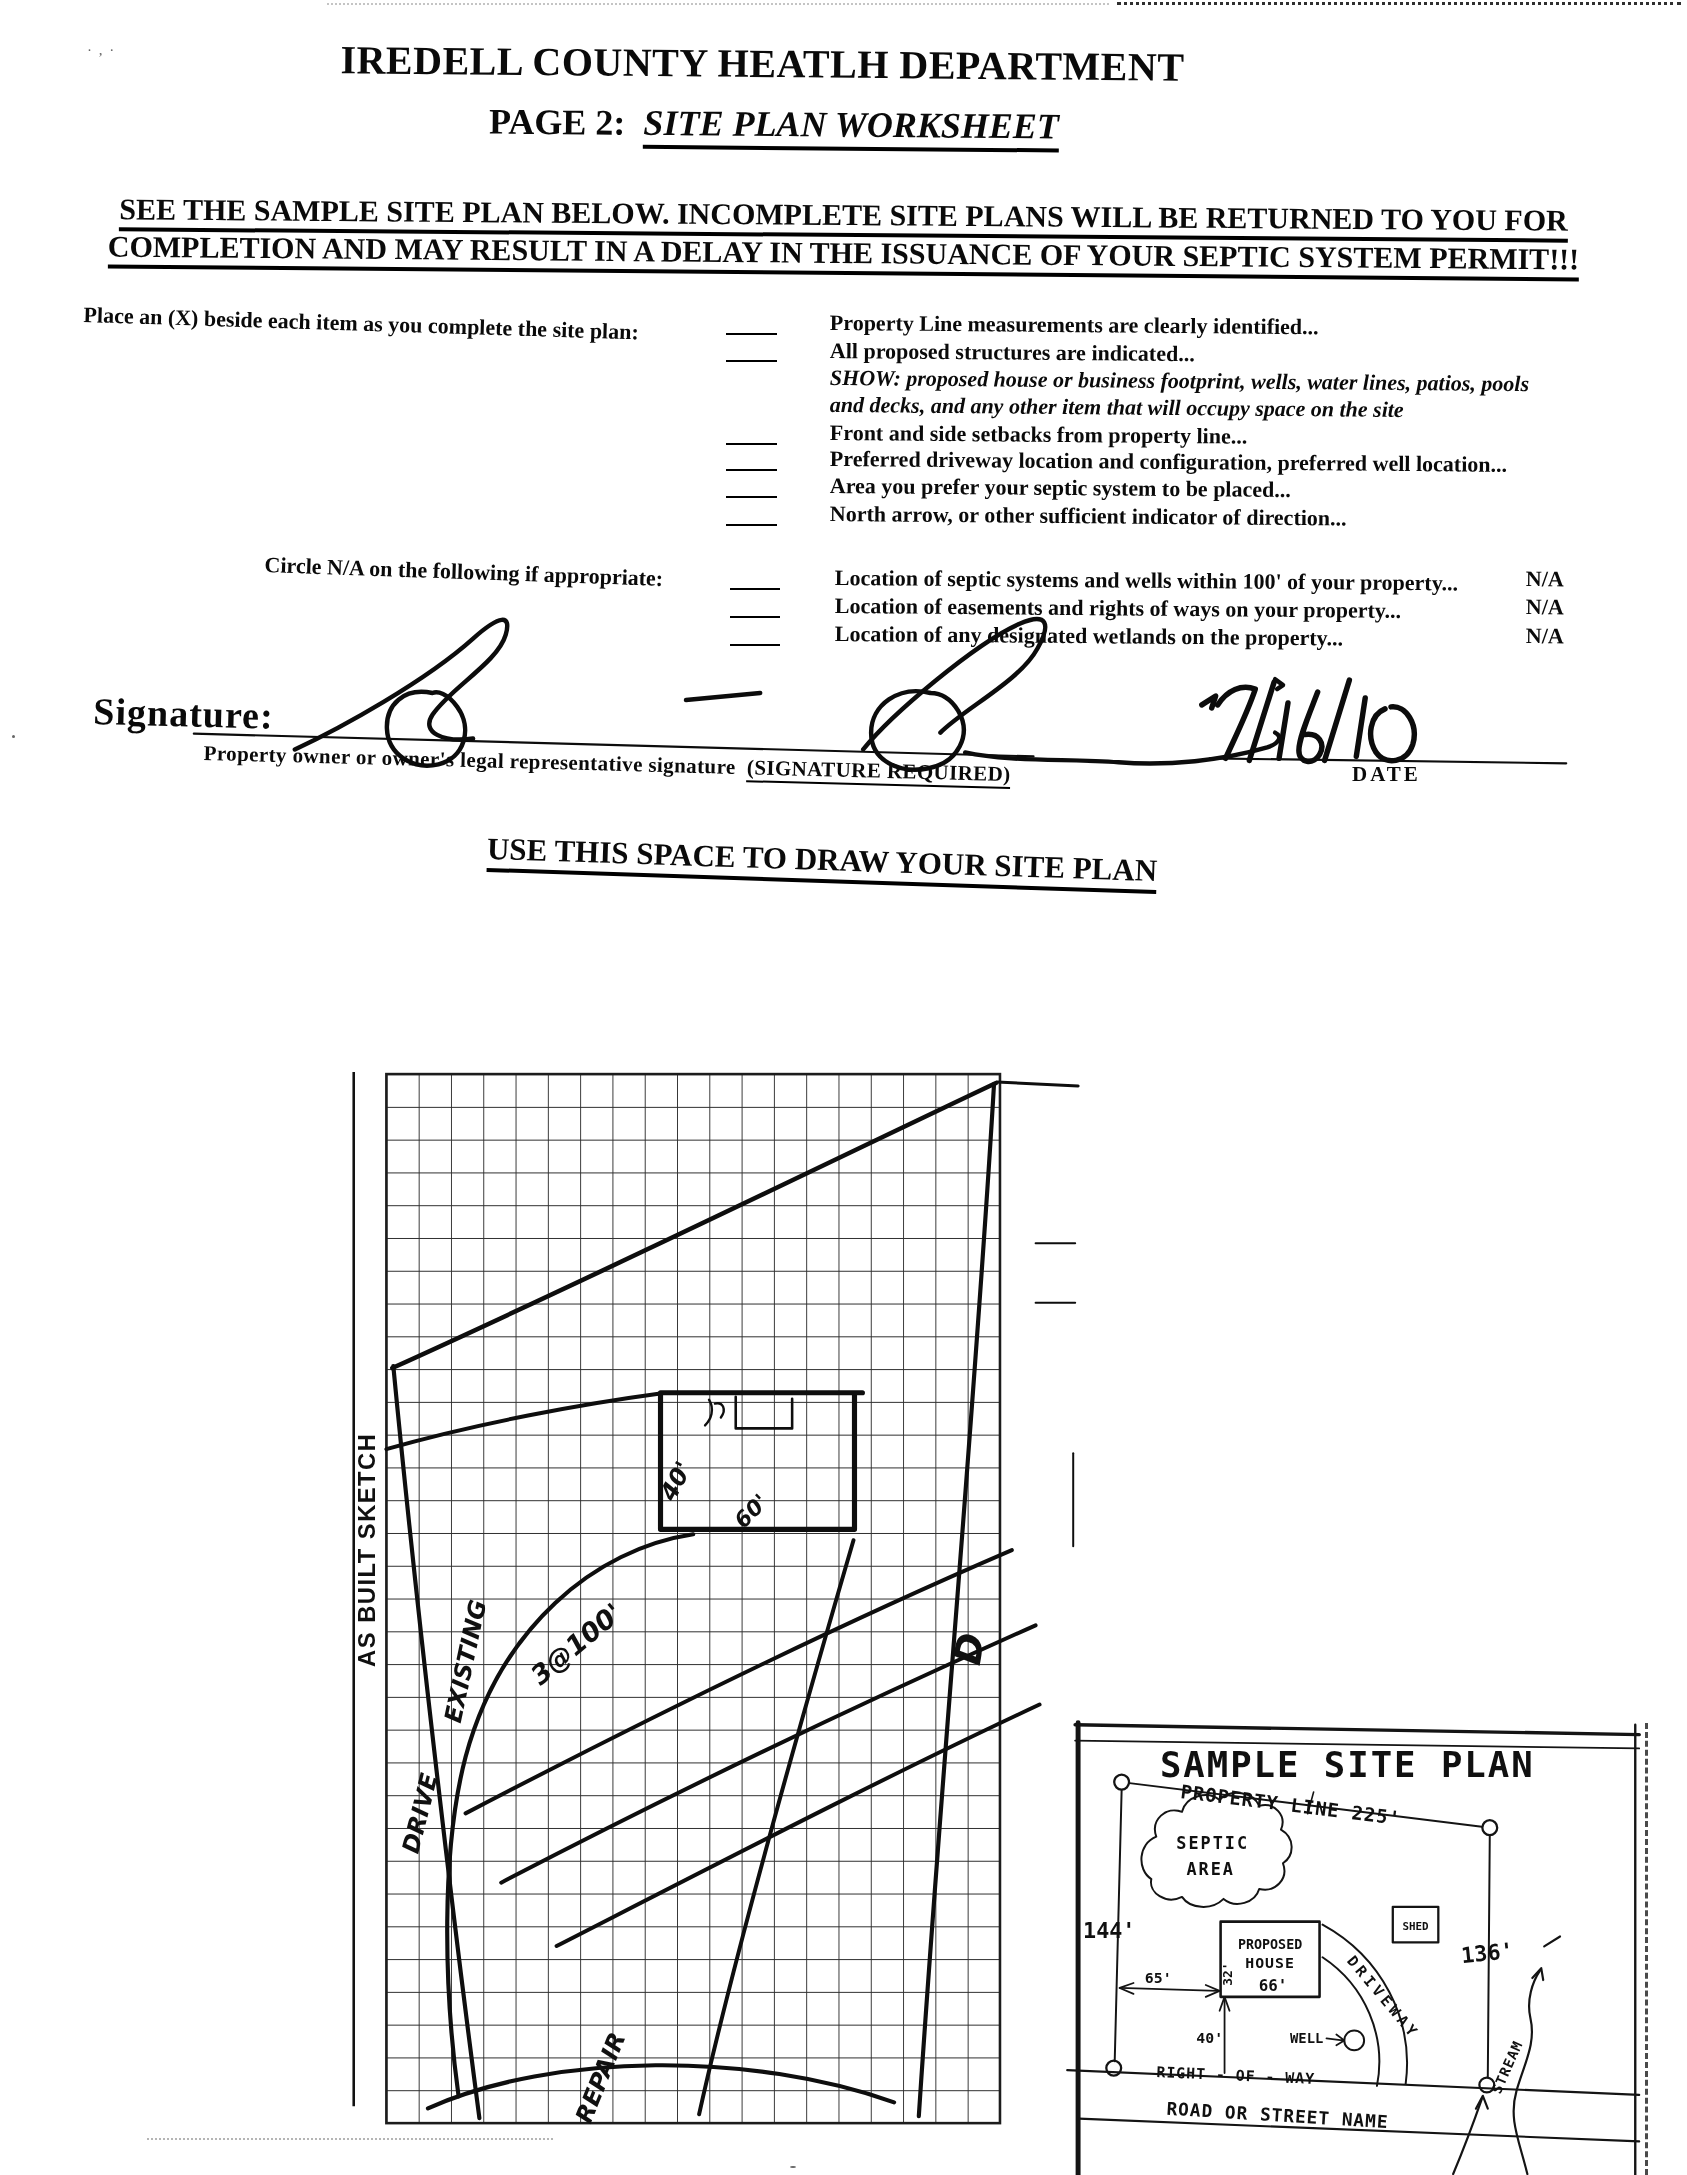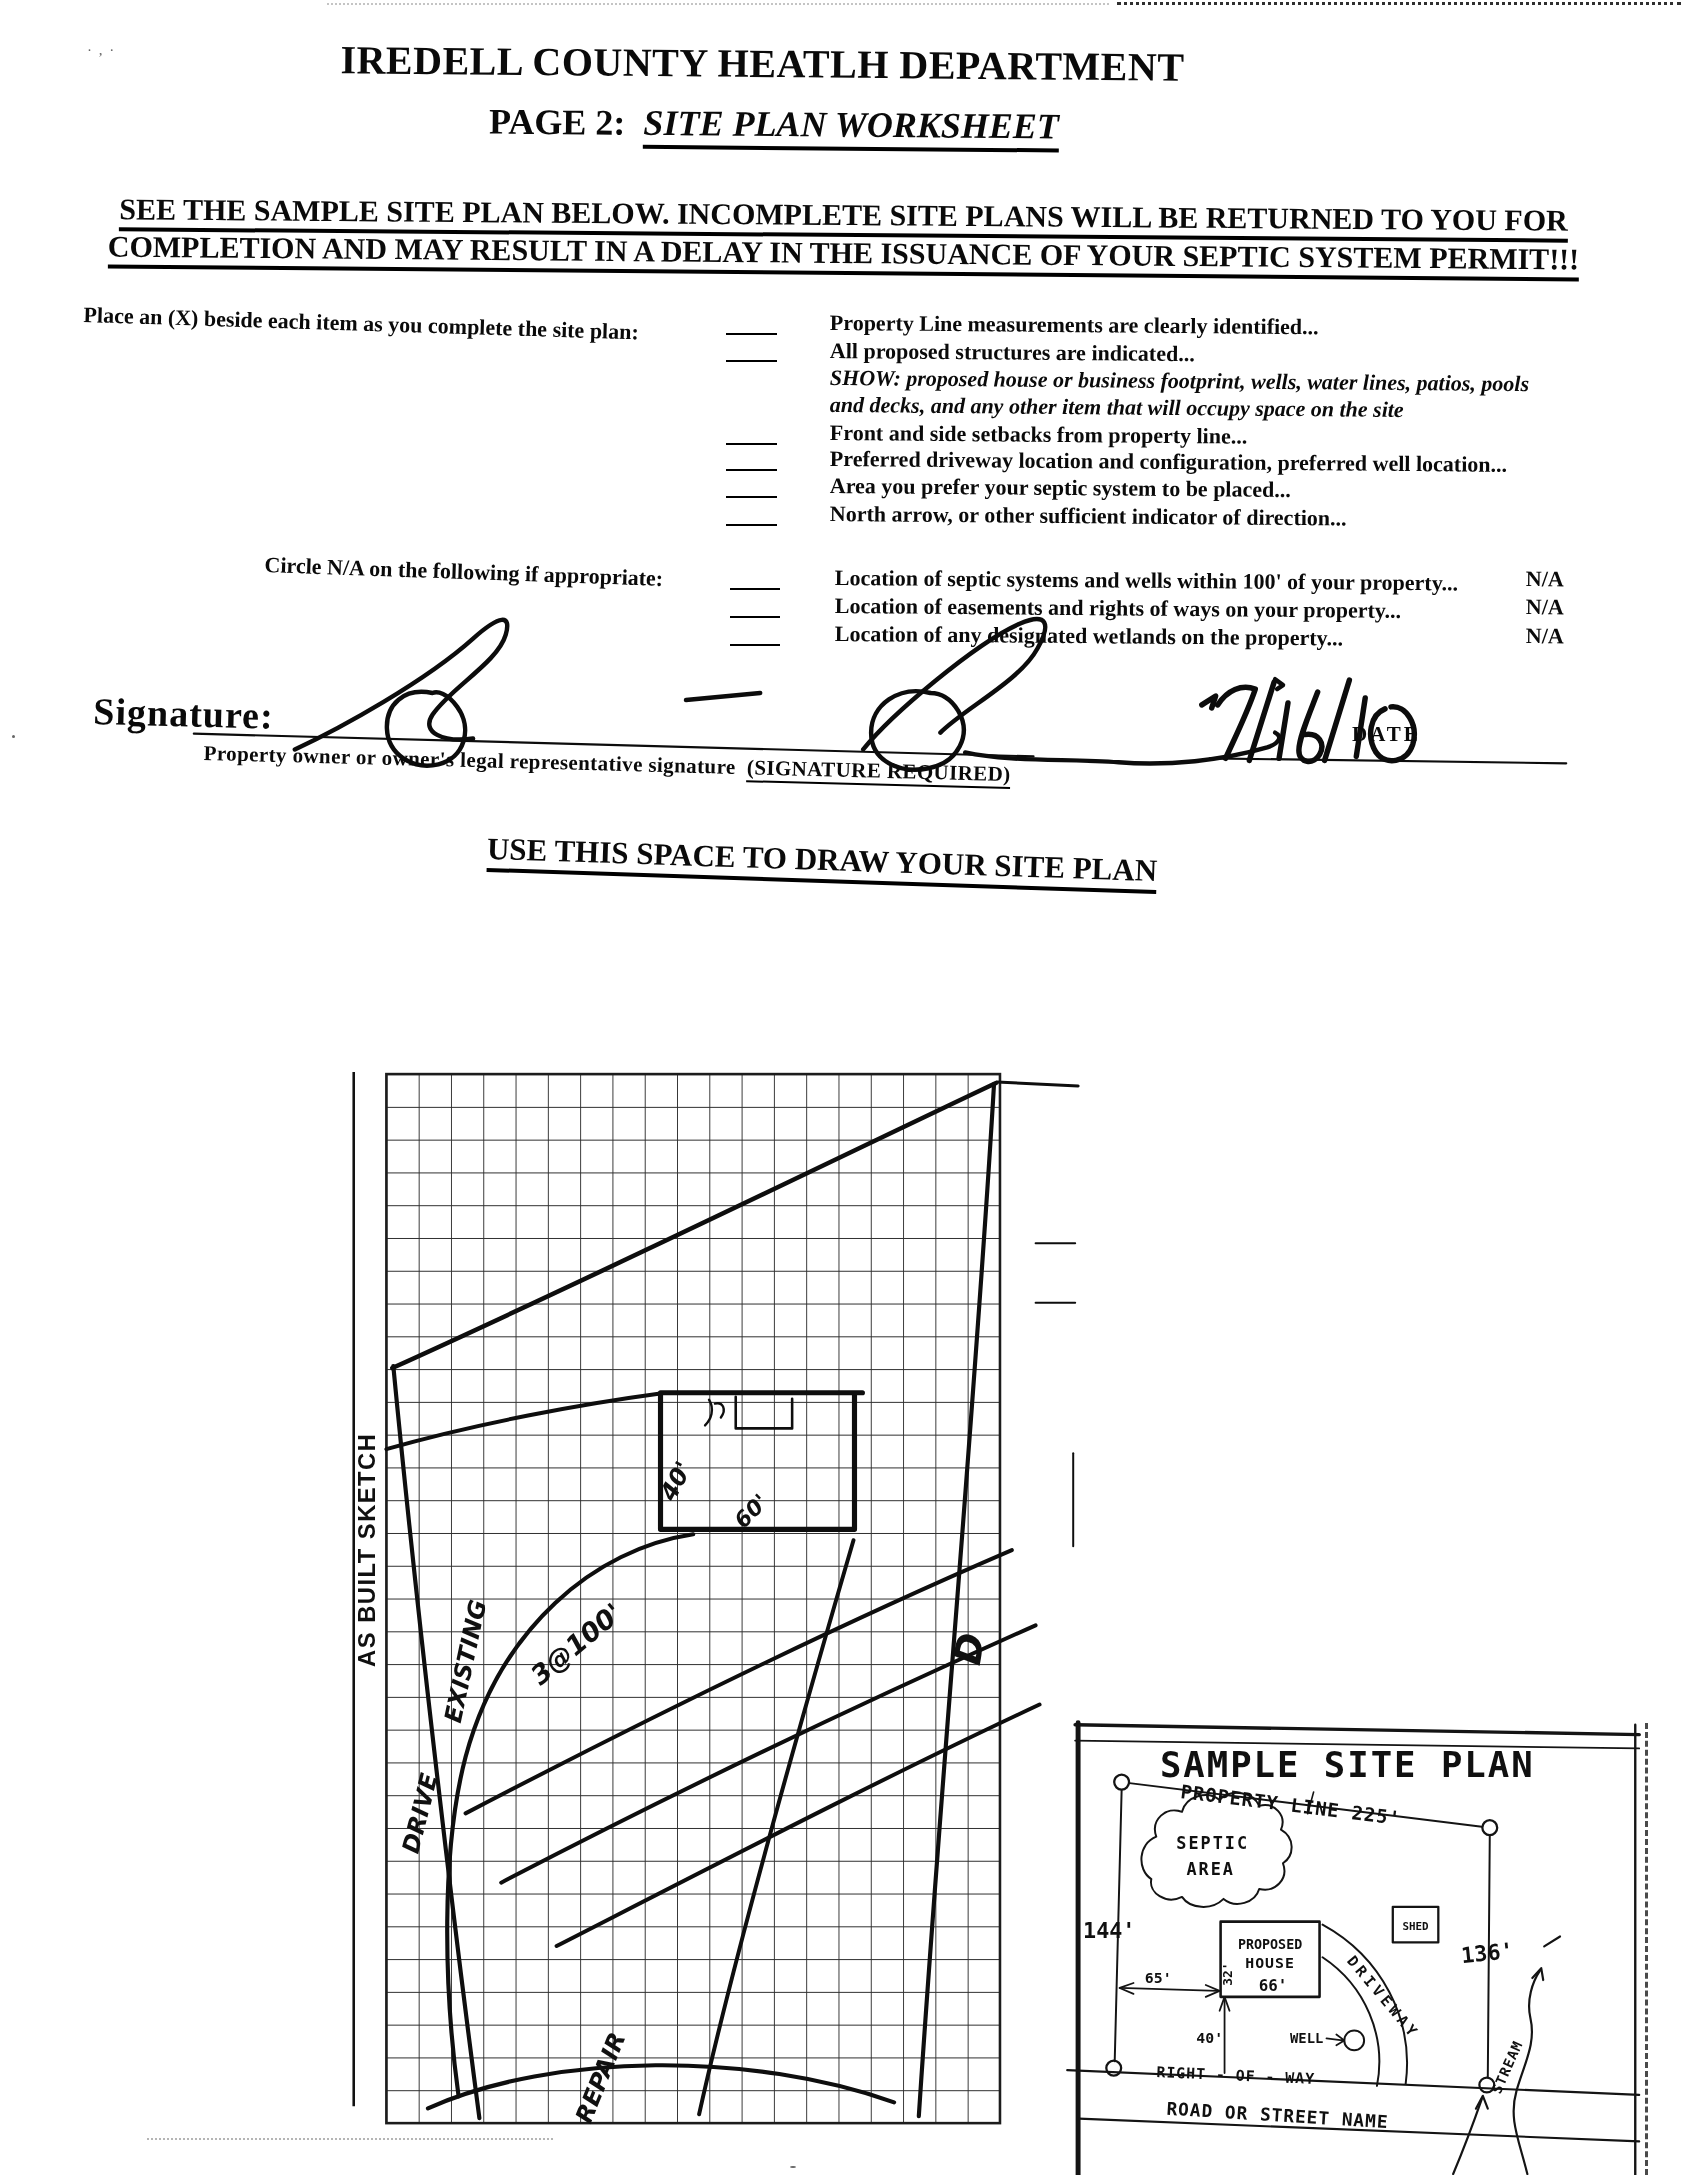--- a/index.html
+++ b/index.html
@@ -109,21 +109,21 @@
         <path d="M1399,716 C1384,722 1380,744 1390,760 C1400,774 1421,770 1427,752 C1433,732 1420,712 1405,714"></path>
       </g>
     </g>
   </svg>
 
   <div class="abs b" style="left:204px;top:741px;font-size:21px;letter-spacing:0.4px;transform:rotate(1.5deg);transform-origin:left top;white-space:nowrap;">
     <span>Property owner or owner's legal representative signature</span>&nbsp;
     <span class="u2">(SIGNATURE REQUIRED)</span>
   </div>
 
-  <div class="abs b" style="left:1352px;top:722px;font-size:21px;letter-spacing:3px;">DATE</div>
+  <div class="abs b" style="left:1352px;top:762px;font-size:21px;letter-spacing:3px;">DATE</div>
 
   <div class="abs b" style="left:426px;top:842px;width:792px;text-align:center;font-size:31px;transform:rotate(1.9deg);">
     <span class="u">USE THIS SPACE TO DRAW YOUR SITE PLAN</span>
   </div>
 
   <svg style="left:327px;top:1059px;" width="766" height="1101" viewBox="330 1070 774 1112">
     <defs>
       <pattern id="grid" x="390" y="1085" width="32.63" height="33.12" patternUnits="userSpaceOnUse">
         <path d="M32.63,0 H0 V33.12" fill="none" stroke="#1c1c1c" stroke-width="1.9" stroke-opacity="0.92"></path>
       </pattern>

